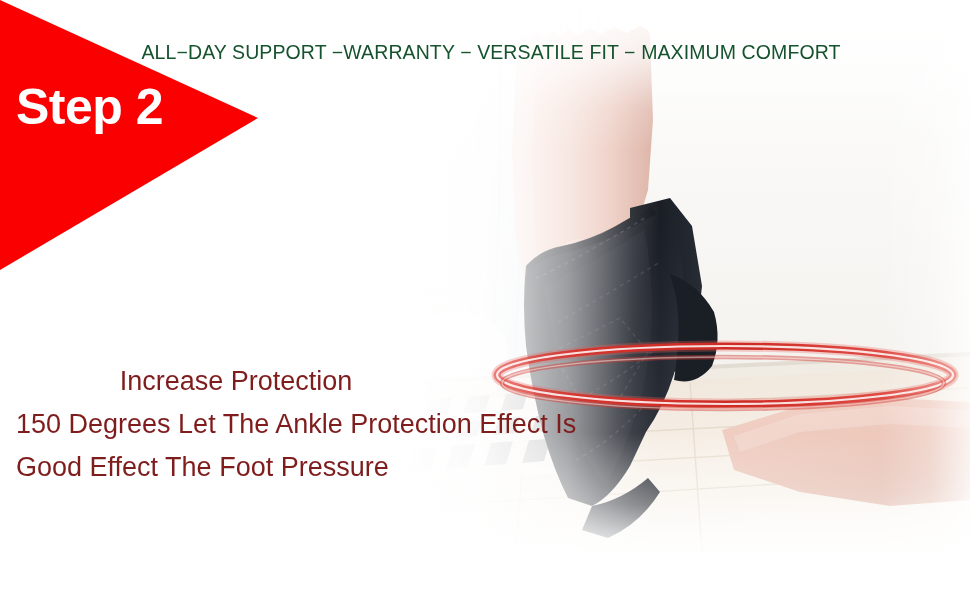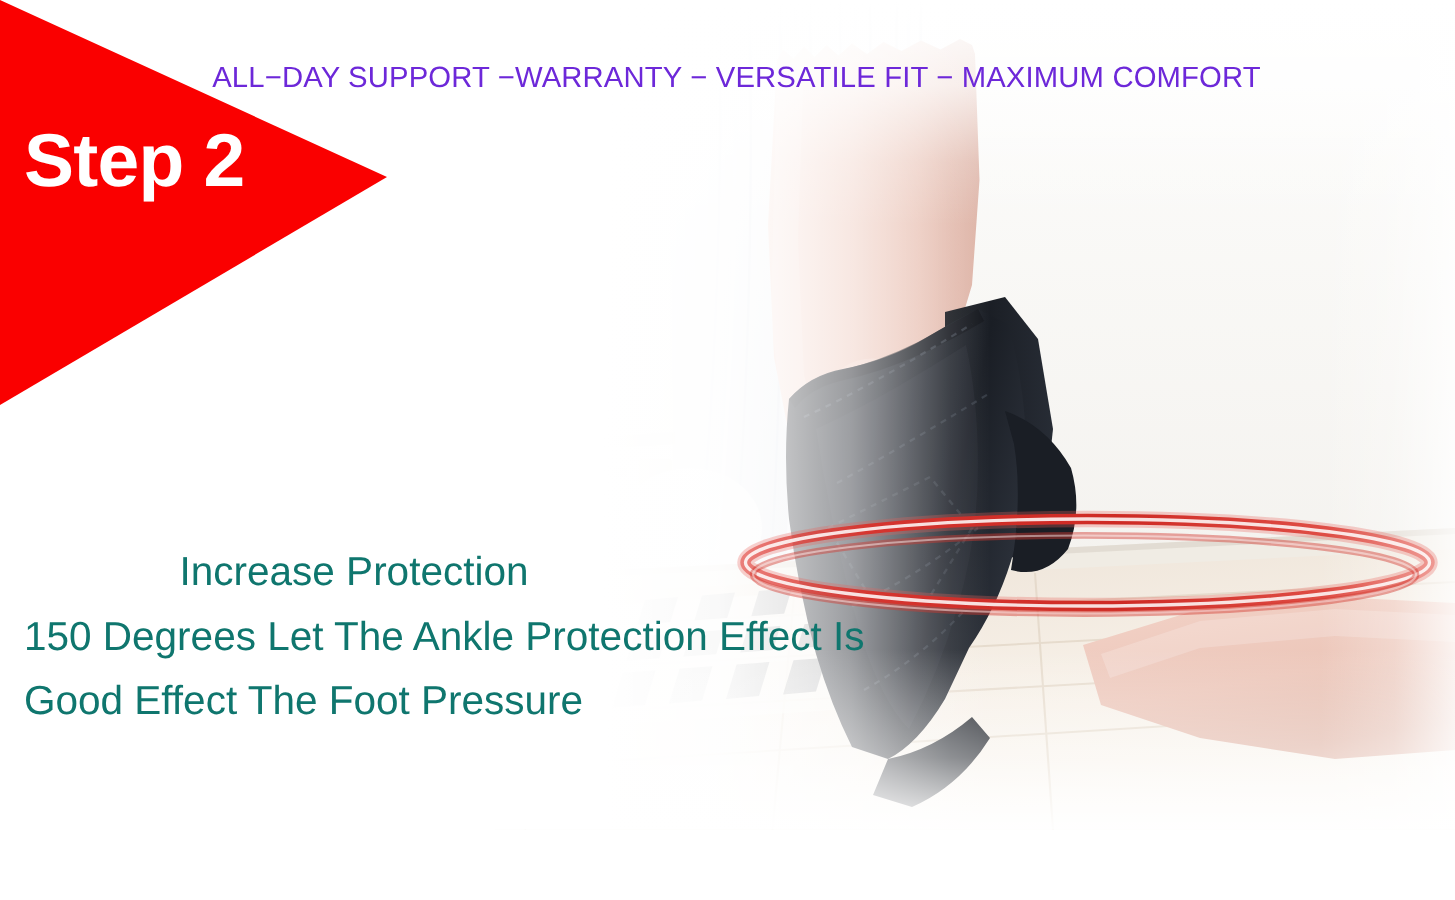--- a/index.html
+++ b/index.html
@@ -111,34 +111,34 @@
 
   
   .headline {
     position: absolute;
     left: 0;
     top: 41px;
     width: 970px;
     text-align: center;
     font-size: 19.5px;
     font-weight: 400;
-    color: #6d28d9;
+    color: #14532d;
     letter-spacing: 0.1px;
     white-space: nowrap;
     padding-left: 12px;
     box-sizing: border-box;
   }
 
   
   .body-copy {
     position: absolute;
     left: 16px;
     top: 360px;
     width: 620px;
-    color: #0f766e;
+    color: #7f1d1d;
     font-size: 27px;
     font-weight: 400;
     line-height: 43px;
   }
   .body-line { white-space: nowrap; }
   .body-line.centered { text-align: center; padding-right: 180px; }
 </style>
 </head>
 <body>
 

